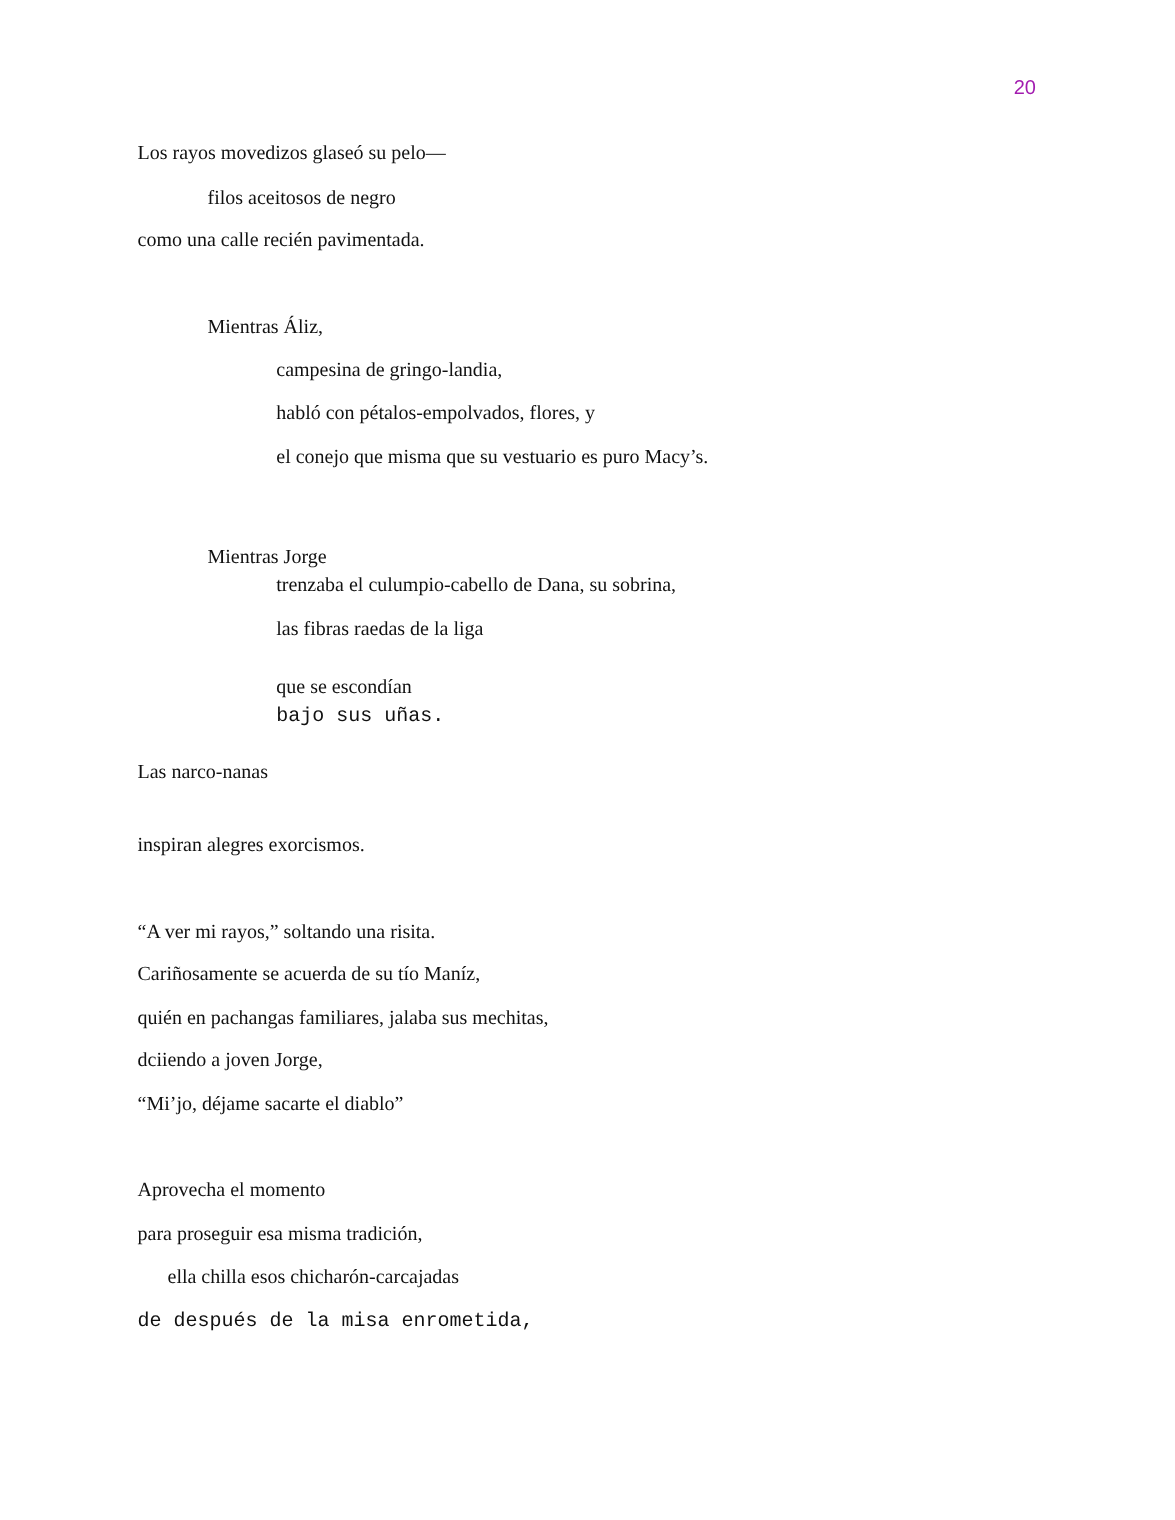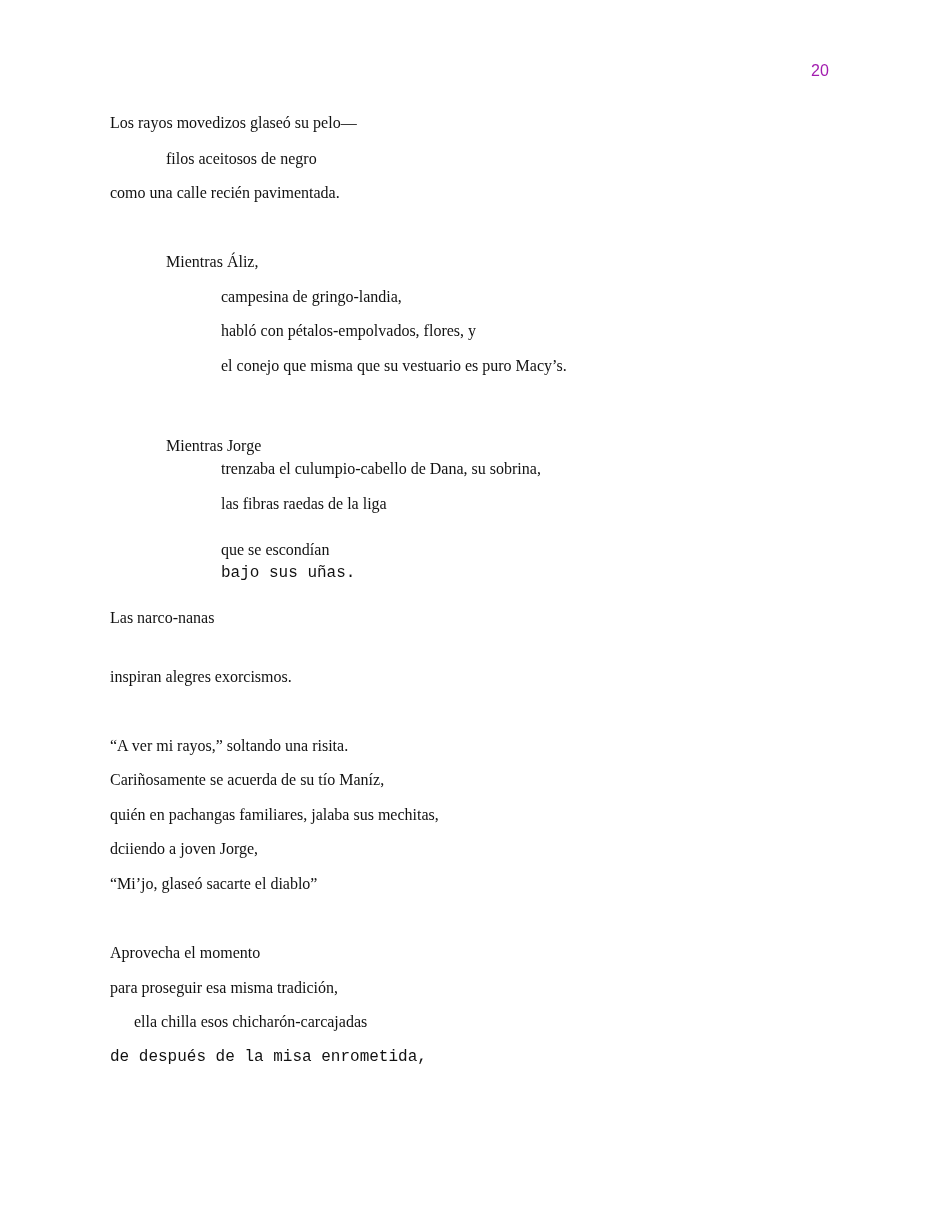--- a/index.html
+++ b/index.html
@@ -51,19 +51,19 @@
       <div class="line indent-2" style="top: 459px;">trenzaba el culumpio-cabello de Dana, su sobrina,</div>
       <div class="line indent-2" style="top: 494px;">las fibras raedas de la liga</div>
       <div class="line indent-2" style="top: 528px; margin-top: 12px;">que se escondían</div>
       <div class="line indent-2" style="top: 563px; font-family: Liberation Mono, monospace;">bajo sus uñas.</div>
       <div class="line indent-0" style="top: 608px;">Las narco-nanas</div>
       <div class="line indent-0" style="top: 667px;">inspiran alegres exorcismos.</div>
       <div class="line indent-0" style="top: 736px;">“A ver mi rayos,” soltando una risita.</div>
       <div class="line indent-0" style="top: 770px;">Cariñosamente se acuerda de su tío Maníz,</div>
       <div class="line indent-0" style="top: 805px;">quién en pachangas familiares, jalaba sus mechitas,</div>
       <div class="line indent-0" style="top: 839px; text-align: center;">dciiendo a joven Jorge,</div>
-      <div class="line indent-0" style="top: 874px;">“Mi’jo, glaseó sacarte el diablo”</div>
+      <div class="line indent-0" style="top: 874px;">“Mi’jo, déjame sacarte el diablo”</div>
       <div class="line indent-0" style="top: 943px;">Aprovecha el momento</div>
       <div class="line indent-0" style="top: 978px;">para proseguir esa misma tradición,</div>
       <div class="line indent-0" style="top: 1012px; margin-left: 24px;">ella chilla esos chicharón-carcajadas</div>
       <div class="line indent-0" style="top: 1047px; font-family: Liberation Mono, monospace;">de después de la misa enrometida,</div>
     </div>
 </div>
 
 </body></html>

